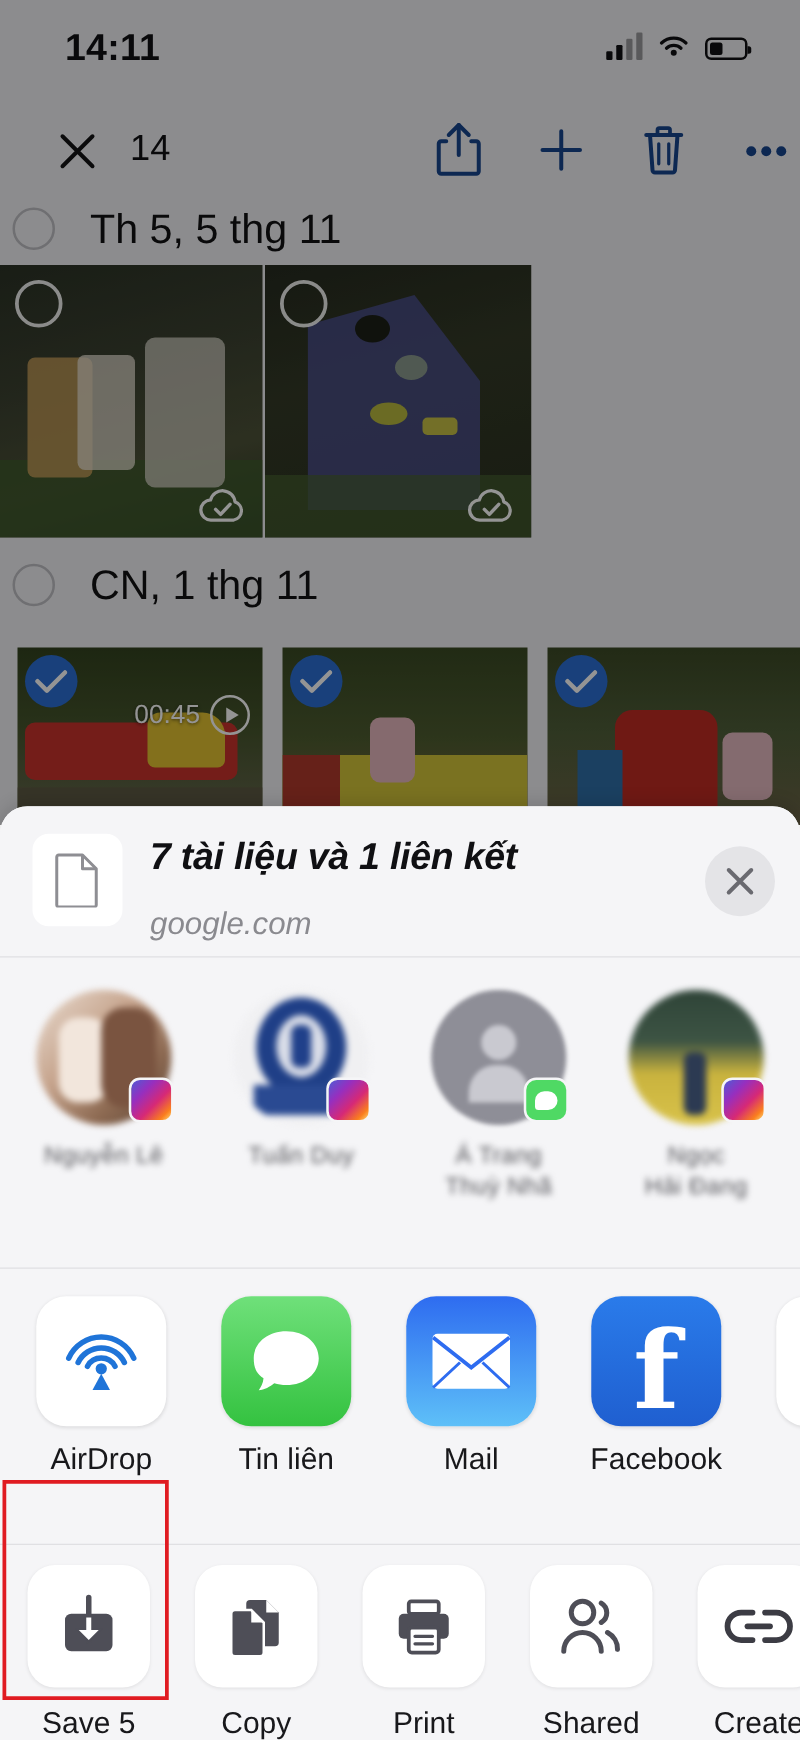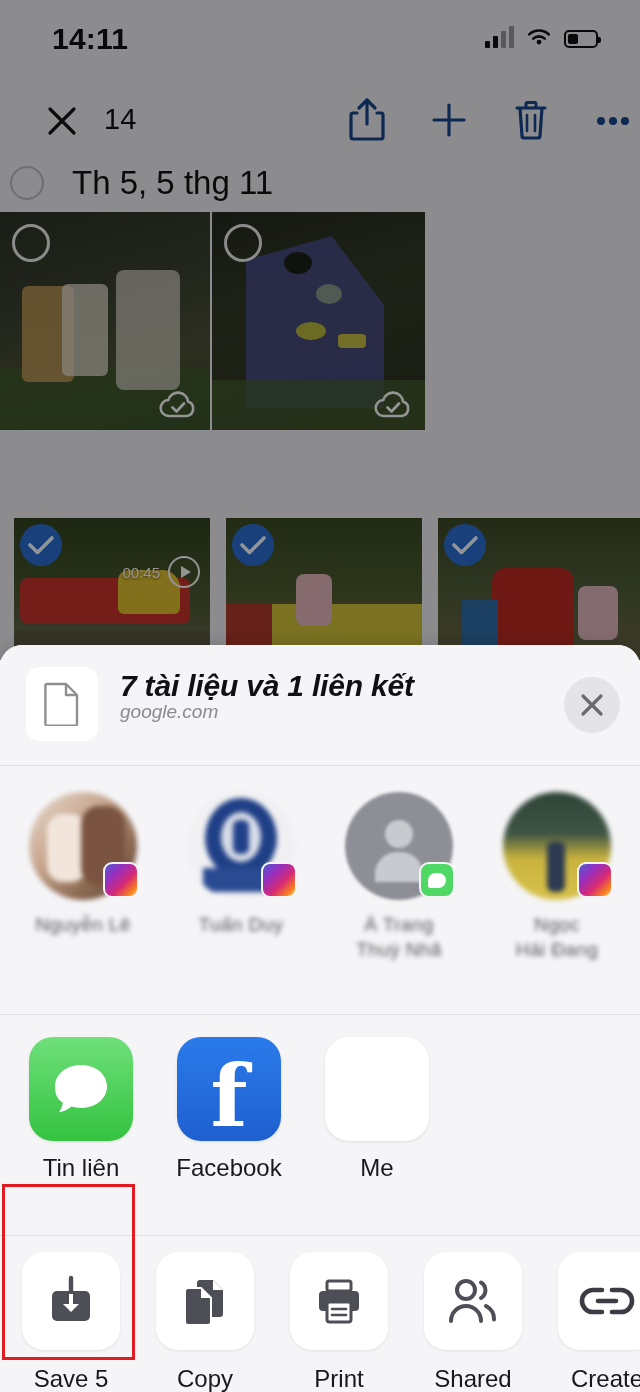--- a/index.html
+++ b/index.html
@@ -123,21 +123,21 @@
   }
   .ph .cloud {
     position: absolute; right: 12px; bottom: 10px;
     width: 40px; height: 30px; z-index: 3;
   }
   .ph .vidinfo {
     position: absolute; right: 10px; top: 38px; z-index: 3;
     display: flex; align-items: center; gap: 8px;
   }
   .ph .vidinfo .dur {
-    color: #fff; font-size: 15px;
+    color: #fff; font-size: 21px;
     text-shadow: 0 1px 3px rgba(0,0,0,0.6);
   }
   .ph .vidinfo .play {
     width: 32px; height: 32px; border-radius: 50%;
     border: 2.5px solid #fff; box-sizing: border-box;
     display: flex; align-items: center; justify-content: center;
   }
   .ph .vidinfo .play::after {
     content: ""; width: 0; height: 0;
     border-left: 10px solid #fff;
@@ -167,22 +167,22 @@
     width: 72px; height: 74px;
     background: #ffffff; border-radius: 13px;
     display: flex; align-items: center; justify-content: center;
   }
   .sheet-title {
     position: absolute; left: 120px; top: 24px;
     font-size: 30px; font-weight: bold; color: #101013;
     letter-spacing: -0.2px;
   }
   .sheet-sub {
-    position: absolute; left: 120px; top: 56px;
-    font-size: 19px; color: #8a8a8f;
+    position: absolute; left: 120px; top: 80px;
+    font-size: 25px; color: #8a8a8f;
   }
   .sheet-close {
     position: absolute; right: 20px; top: 60px;
     width: 56px; height: 56px; border-radius: 50%;
     background: #e4e4e7; transform: translateY(-50%);
     display: flex; align-items: center; justify-content: center;
   }
 
   
   .contacts-row {
@@ -367,20 +367,24 @@
         <div style="position:absolute;left:84px;top:110px;width:30px;height:18px;background:#b9b93e;border-radius:50%;"></div>
         <div style="position:absolute;left:126px;top:122px;width:28px;height:14px;background:#c6c045;border-radius:4px;"></div>
         <div class="ring"></div>
         <svg class="cloud" viewBox="0 0 40 30">
           <path d="M11 26 a8 8 0 01-.6-16 A10 10 0 0130 11.5 a7.5 7.5 0 01-1 14.5 z" fill="none" stroke="#ffffff" stroke-width="2.6" stroke-linejoin="round"></path>
           <path d="M14.5 17.5 l4 4 l7.5 -8" stroke="#ffffff" stroke-width="2.8" fill="none" stroke-linecap="round" stroke-linejoin="round"></path>
         </svg>
       </div>
     </div>
 
+    <div class="date-row" style="top:445px;">
+      <div class="sel-circle"></div>
+      <div class="date-label">CN, 1 thg 11</div>
+    </div>
 
     <div class="photo-strip" style="top:518px; height:142px;">
       <div class="ph" style="left:14px; width:196px; height:142px;
            background:linear-gradient(180deg,#33431f 0%,#46552c 45%,#6a6a52 100%);">
         <div style="position:absolute;left:6px;top:60px;width:170px;height:46px;background:#c9332c;border-radius:8px;"></div>
         <div style="position:absolute;left:104px;top:52px;width:62px;height:44px;background:#e2c231;border-radius:10px 18px 6px 6px;"></div>
         <div style="position:absolute;left:0;bottom:0;width:196px;height:30px;background:#5e5a44;"></div>
         <div class="check">
           <svg width="26" height="20" viewBox="0 0 26 20">
             <path d="M2 10 L9.5 17.5 L24 3" stroke="#ffffff" stroke-width="3.6" fill="none" stroke-linecap="round" stroke-linejoin="round"></path>
@@ -490,30 +494,52 @@
         <div class="cname">
           <div>Ngọc</div>
           <div>Hải Đang</div>
         </div>
       </div>
 
     </div>
 
     <div class="apps-row">
 
+      <div class="app">
+        <div class="app-icon ic-airdrop">
+          <svg width="74" height="74" viewBox="0 0 74 74">
+            <circle cx="37" cy="43" r="4.5" fill="#1f74d8"></circle>
+            <path d="M26 41 a12.5 12.5 0 0122 0" stroke="#1f74d8" stroke-width="4.4" fill="none" stroke-linecap="round"></path>
+            <path d="M18.5 38 a20.5 20.5 0 0137 0" stroke="#1f74d8" stroke-width="4.4" fill="none" stroke-linecap="round"></path>
+            <path d="M11 34.5 a28.5 28.5 0 0152 0" stroke="#1f74d8" stroke-width="4.4" fill="none" stroke-linecap="round"></path>
+            <path d="M37 47 L30 60 h14 z" fill="#1f74d8"></path>
+          </svg>
+        </div>
+        <div class="app-label">AirDrop</div>
+      </div>
 
       <div class="app">
         <div class="app-icon ic-messages">
           <svg width="74" height="74" viewBox="0 0 74 74">
             <path d="M37 13 c15 0 26 9.5 26 21.5 0 12-11 21.5-26 21.5 -3.4 0-6.6-.5-9.6-1.4 -3.2 2.8-8 5.2-12.4 5.6 1.6-2.4 3.6-5.6 3.8-9.6 C12.6 47 11 41.2 11 34.5 11 22.5 22 13 37 13z" fill="#ffffff"></path>
           </svg>
         </div>
         <div class="app-label">Tin liên</div>
       </div>
 
+      <div class="app">
+        <div class="app-icon ic-mail">
+          <svg width="66" height="50" viewBox="0 0 66 50">
+            <rect x="2" y="3" width="62" height="44" rx="4" fill="#ffffff"></rect>
+            <path d="M2.5 6 L33 30 L63.5 6" fill="none" stroke="#2e6cf0" stroke-width="3"></path>
+            <path d="M2.5 46 L24 26 M63.5 46 L42 26" fill="none" stroke="#2e6cf0" stroke-width="2.4"></path>
+          </svg>
+        </div>
+        <div class="app-label">Mail</div>
+      </div>
 
       <div class="app">
         <div class="app-icon ic-facebook">
           <span class="fb-glyph">f</span>
         </div>
         <div class="app-label">Facebook</div>
       </div>
 
       <div class="app">
         <div class="app-icon ic-messenger">

